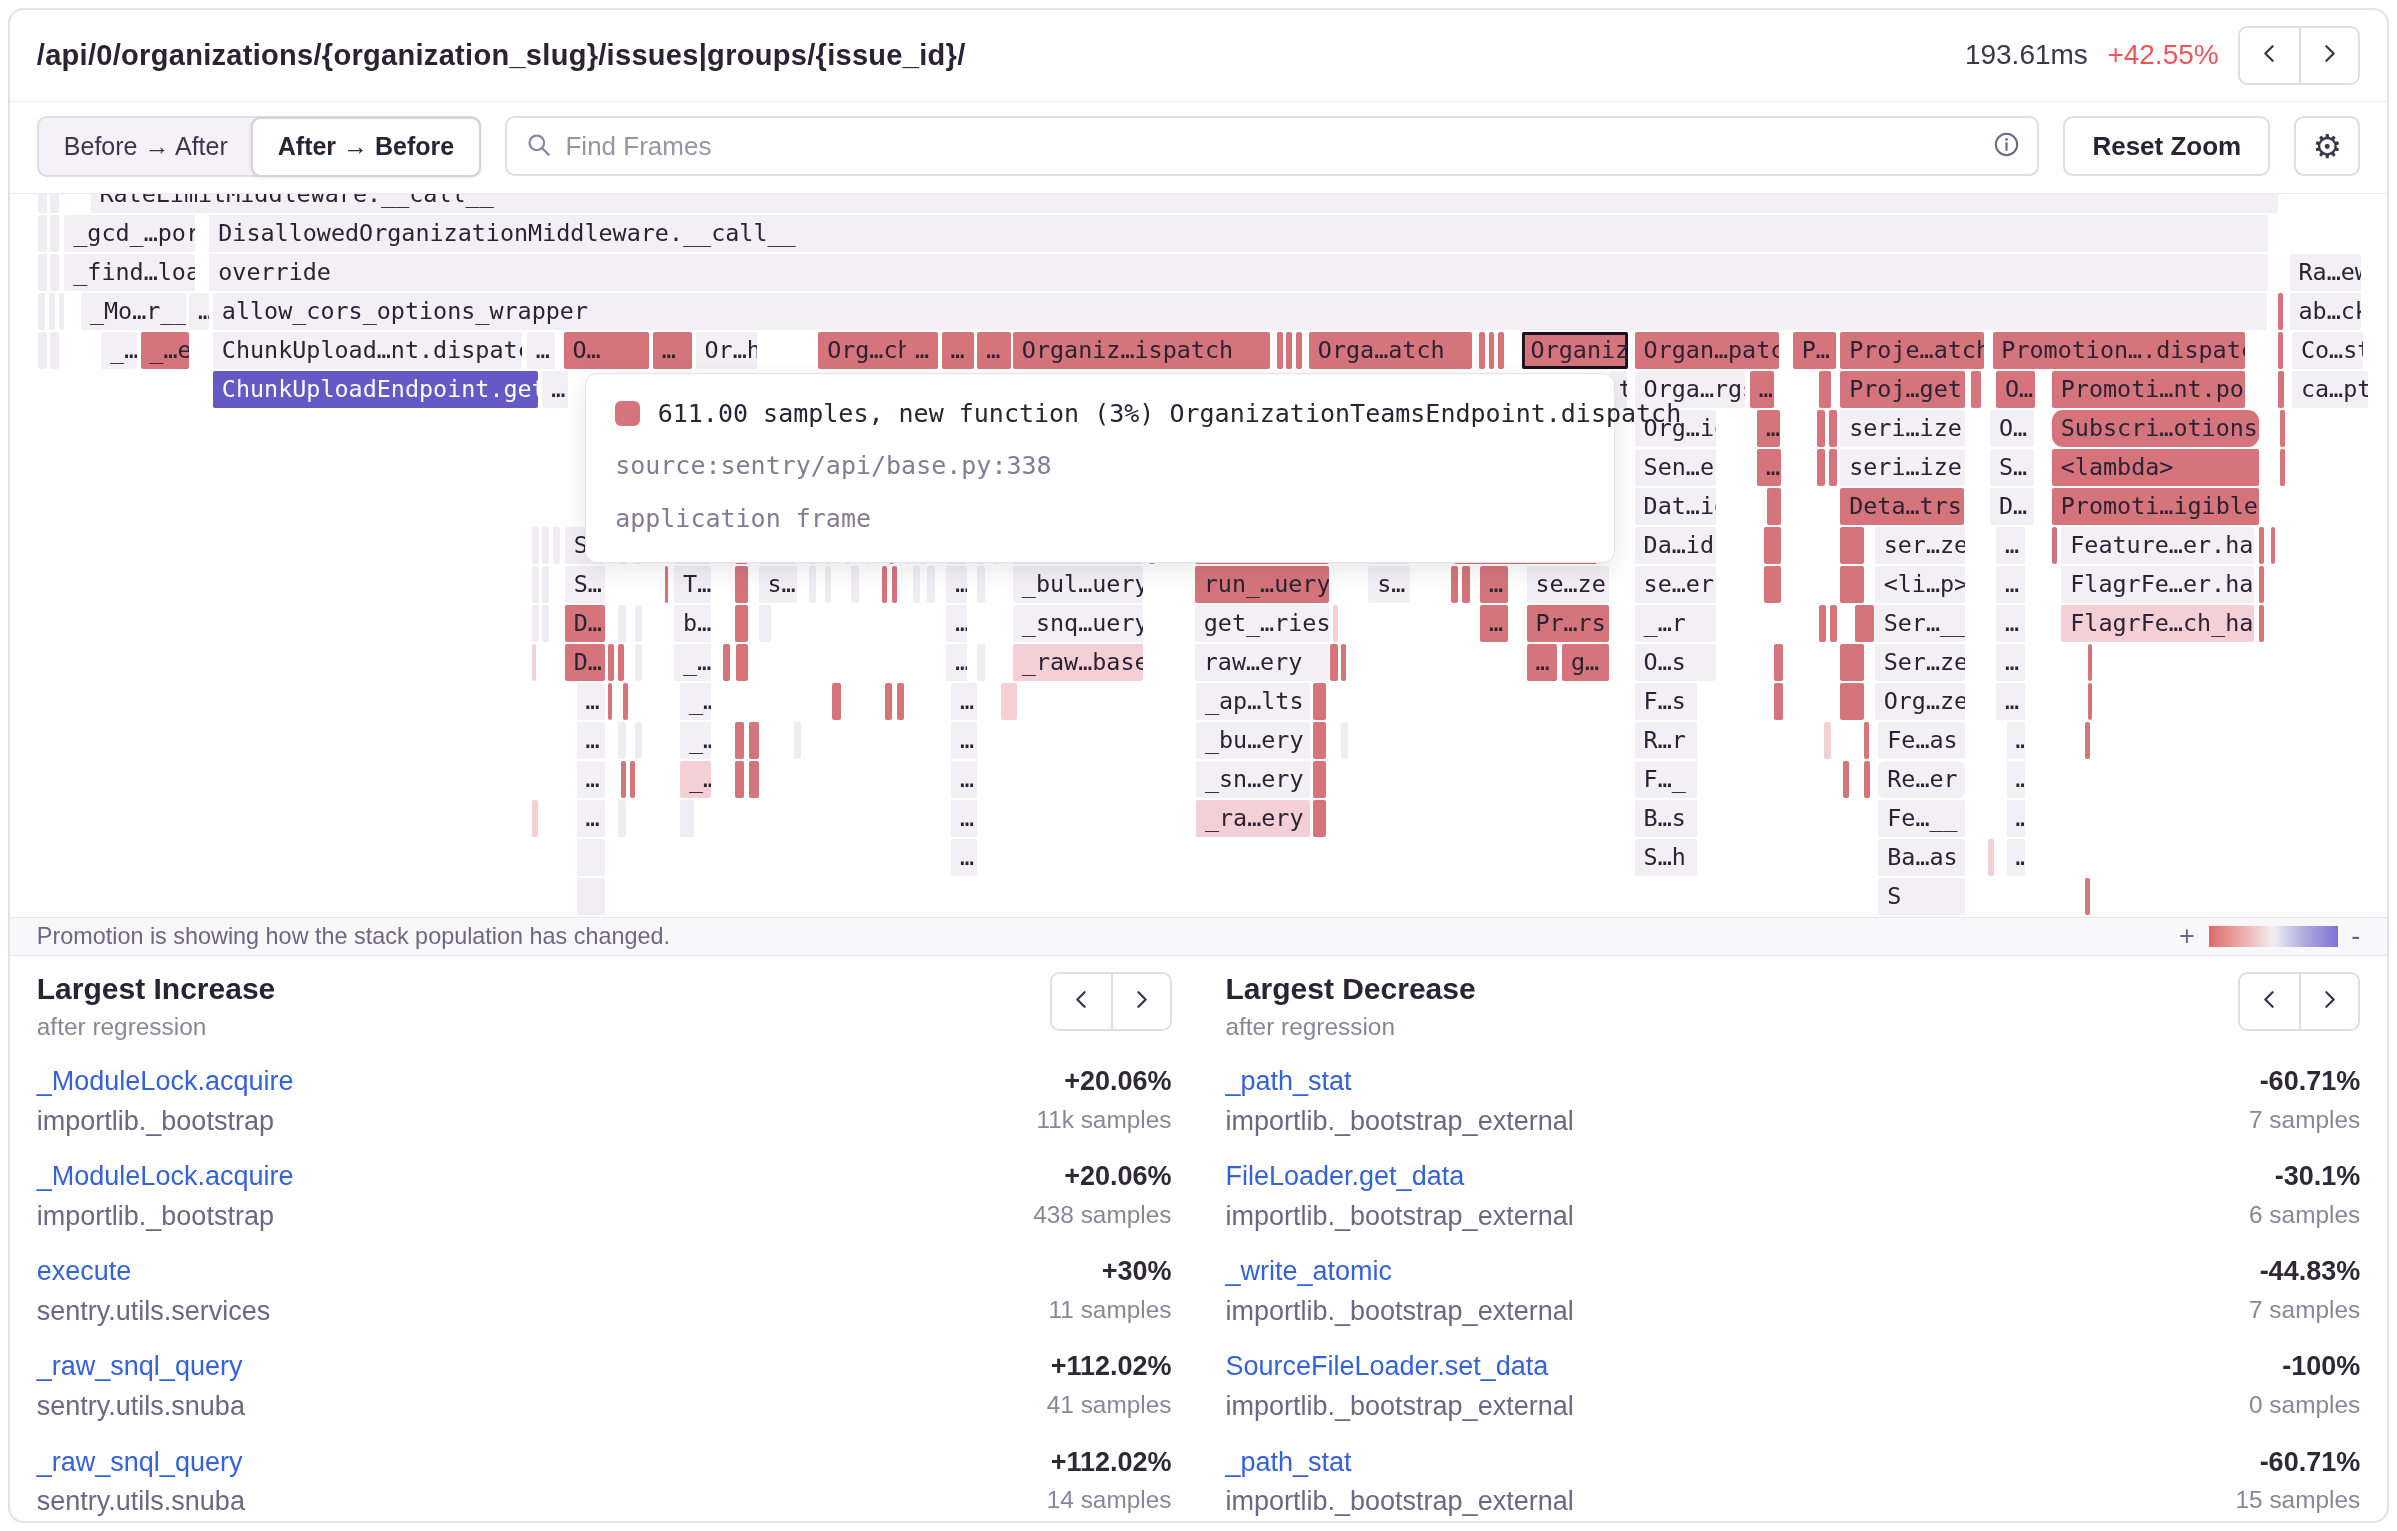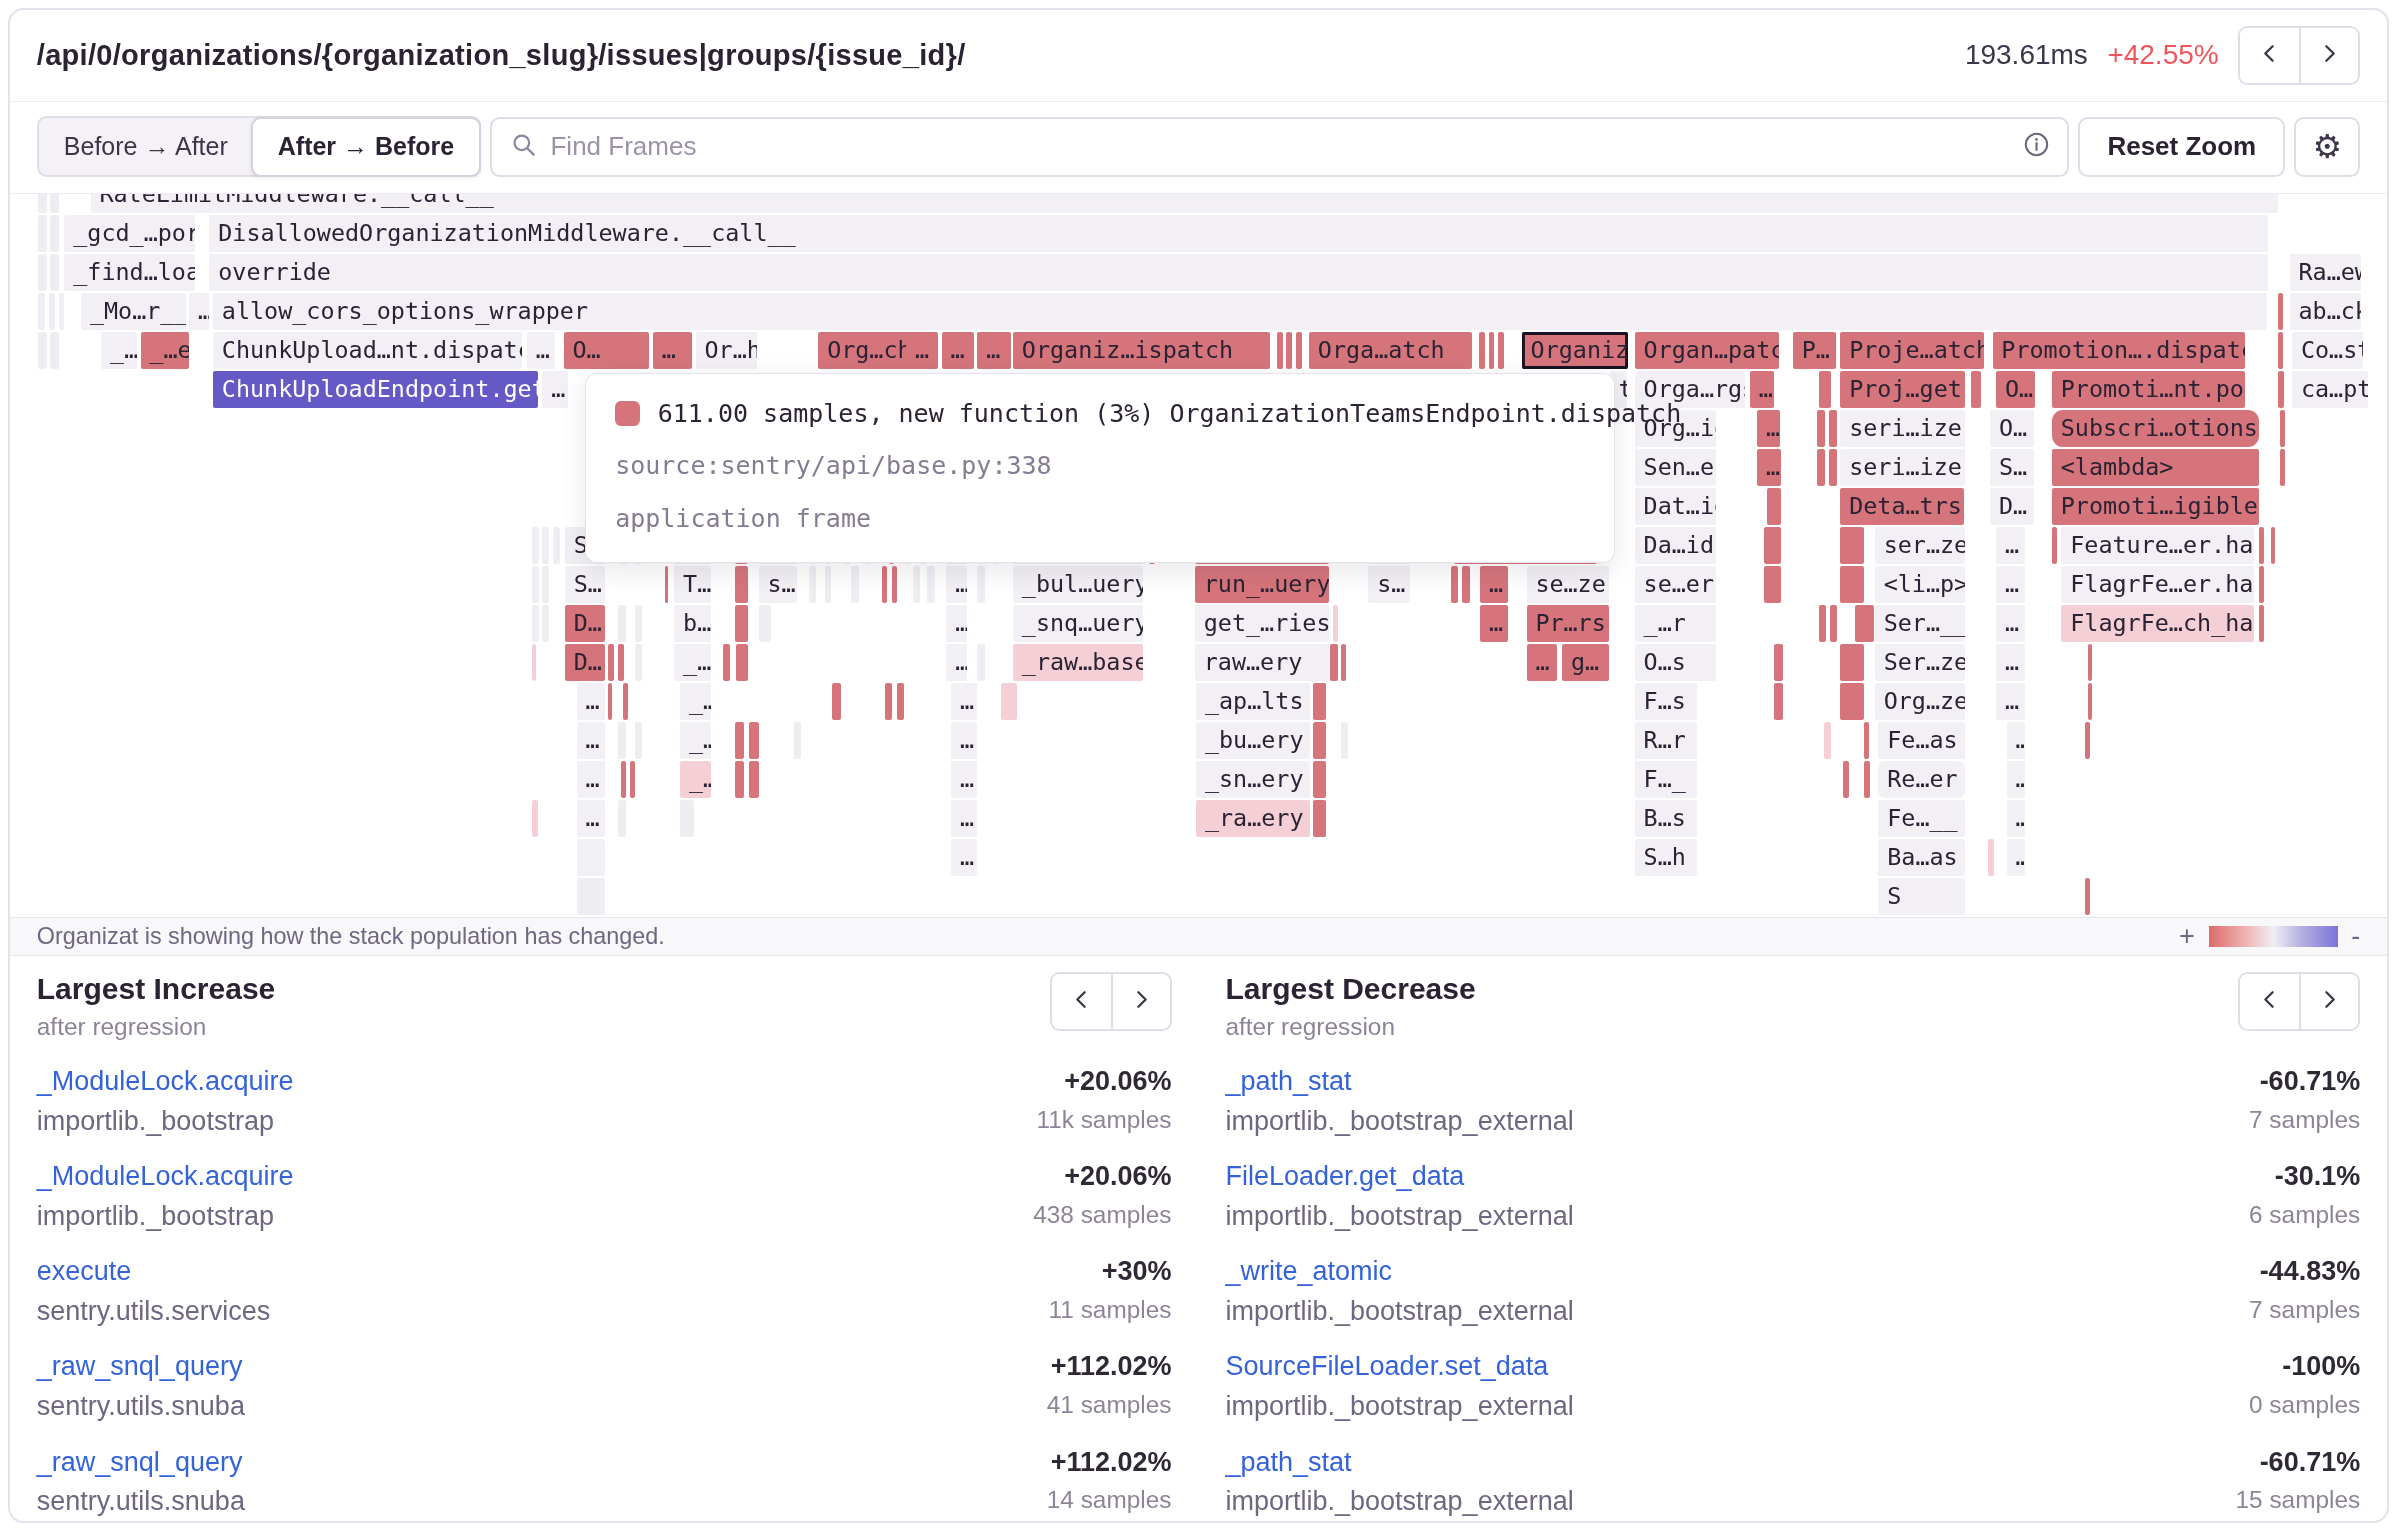--- a/index.html
+++ b/index.html
@@ -12,21 +12,21 @@
   .hdr-title { font-size:29px; font-weight:700; color:#2b2233; letter-spacing:0.3px; }
   .hdr-right { display:flex; align-items:center; gap:19.5px; }
   .duration { font-size:28px; color:#3d3549; }
   .delta-up { font-size:28px; color:#f0555c; }
   .navgroup { display:flex; border:2px solid #e0dce8; border-radius:9.8px; overflow:hidden; background:#fff; }
   .navbtn { width:59px; height:55px; display:flex; align-items:center; justify-content:center; background:#fff; color:#3d3549; cursor:pointer; }
   .navbtn + .navbtn { border-left:2px solid #e0dce8; }
   .navbtn svg { width:25px; height:25px; }
 
   
-  .tb { display:flex; align-items:center; gap:9px; padding:14.6px 27px 15.6px; }
+  .tb { display:flex; gap:24px; padding:14.6px 27px 15.6px; }
   .seg { display:flex; align-items:center; border:2px solid #e0dce8; border-radius:9.8px; background:#f4f2f7; }
   .seg-btn { font-size:25px; height:57px; display:flex; align-items:center; padding:0 25px; color:#3d3549; border-radius:9.8px; white-space:nowrap; cursor:pointer; }
   .seg-btn.active { background:#fff; border:2px solid #d6d1de; font-weight:700; margin:-2px; height:60px; box-shadow:0 1px 3.9px rgba(43,34,51,.10); color:#2b2233; }
   .search { flex:1; display:flex; align-items:center; height:60px; border:2px solid #e0dce8; border-radius:9.8px; padding:0 17.6px; gap:13.7px; background:#fff; }
   .search svg { width:27px; height:27px; flex:none; }
   .search input { border:none; outline:none; flex:1; font-size:26px; color:#3d3549; font-family:"Liberation Sans", sans-serif; background:transparent; }
   .search input::placeholder { color:#9b92a8; }
   .btn { height:60px; border:2px solid #e0dce8; border-radius:9.8px; background:#fff; font-size:26px; font-weight:700; color:#2b2233; padding:0 27px; cursor:pointer; font-family:"Liberation Sans", sans-serif; }
   .iconbtn { width:66px; display:flex; align-items:center; justify-content:center; font-weight:400; padding:0; }
   .gear { font-family:"DejaVu Sans", sans-serif; font-size:33px; color:#3d3549; }
@@ -418,21 +418,21 @@
       <div class="tip-line1">
         <span class="tip-sq"></span>
         <span>611.00 samples, new function (3%) OrganizationTeamsEndpoint.dispatch</span>
       </div>
       <div class="tip-dim">source:sentry/api/base.py:338</div>
       <div class="tip-dim">application frame</div>
     </div>
   </div>
 
   <div class="status">
-    <span class="status-text">Organizat is showing how the stack population has changed.</span>
+    <span class="status-text">Promotion is showing how the stack population has changed.</span>
     <div class="legend">
       <span>+</span>
       <span class="legend-bar"></span>
       <span>-</span>
     </div>
   </div>
 
   <div class="panels">
     <div class="panel">
       <div class="panel-hdr">

